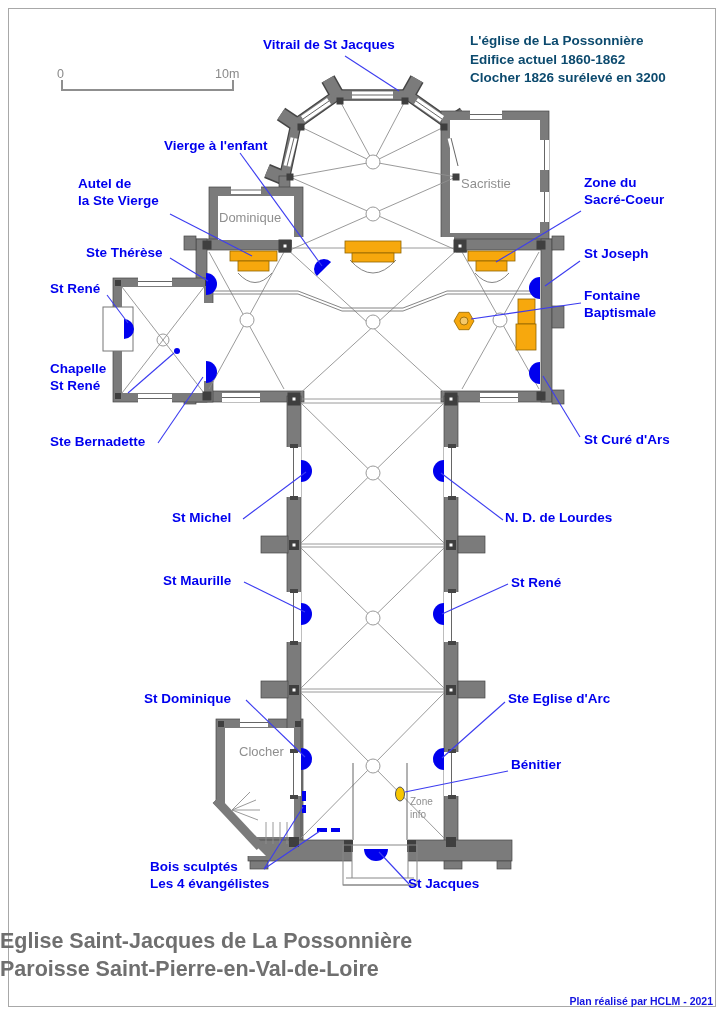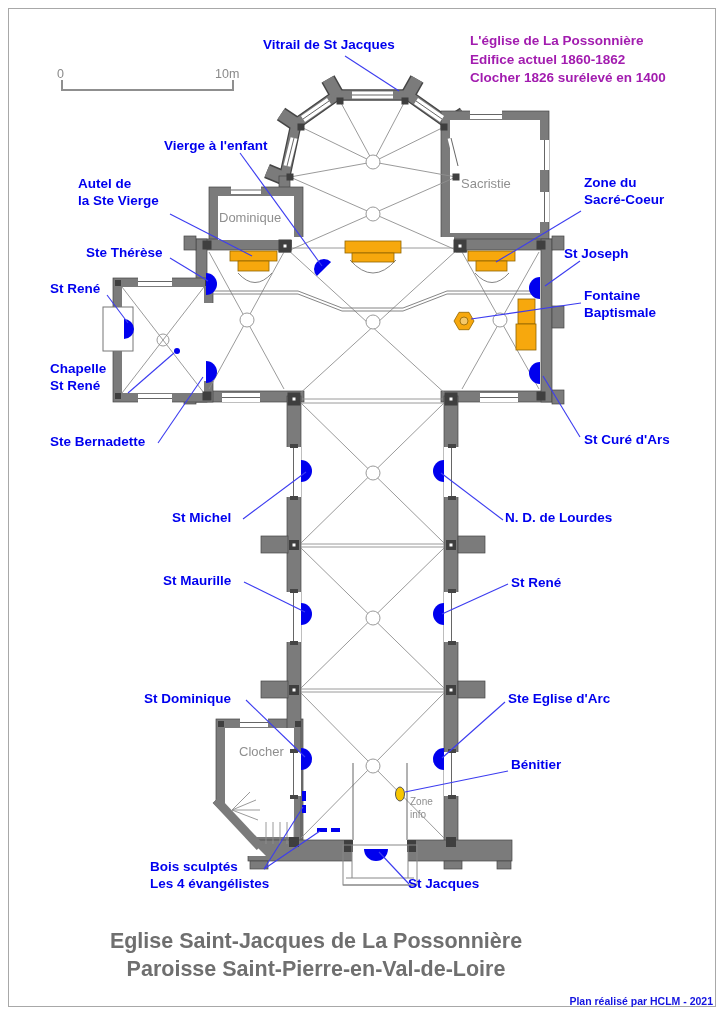--- a/index.html
+++ b/index.html
@@ -3,23 +3,23 @@
 <meta charset="utf-8">
 <style>
   html,body{margin:0;padding:0;background:#fff;}
   #page{position:relative;width:724px;height:1024px;background:#ffffff;overflow:hidden;
         font-family:"Liberation Sans", sans-serif;}
   svg{position:absolute;left:0;top:0;}
   .lbl{position:absolute;color:#0000EE;font-weight:bold;font-size:13.5px;line-height:16.5px;
        white-space:pre-line;}
   .room{position:absolute;color:#8f8f8f;font-size:13px;line-height:14px;white-space:pre-line;}
   .scalelab{position:absolute;color:#8a8a8a;font-size:12.5px;}
-  .infobox{position:absolute;left:470px;top:32px;color:#a21caf;font-weight:bold;
+  .infobox{position:absolute;left:470px;top:32px;color:#0c4a6e;font-weight:bold;
            font-size:13.5px;line-height:18.5px;}
-  .titleblock{position:absolute;left:0;top:927px;width:632px;text-align:center;
+  .titleblock{position:absolute;left:0;top:927px;width:632px;text-align:left;
               color:#6f6f6f;font-weight:bold;font-size:21.5px;line-height:28px;}
   .credit{position:absolute;right:11px;top:995px;color:#1414e0;font-weight:bold;font-size:10.5px;}
 </style>
 </head>
 <body>
 
 <div id="page">
 
 <svg width="724" height="1024" viewBox="0 0 724 1024">
 
@@ -346,35 +346,35 @@
     <path d="M409,884 L379,852"></path>
   </g>
 </svg>
 
 <div class="scalelab" style="left:57px;top:67px">0</div>
 <div class="scalelab" style="left:215px;top:67px">10m</div>
 
 <div class="infobox">
   <div>L'église de La Possonnière</div>
   <div>Edifice actuel 1860-1862</div>
-  <div>Clocher 1826 surélevé en 1400</div>
+  <div>Clocher 1826 surélevé en 3200</div>
 </div>
 
 <div class="lbl" style="left:263px;top:37px">Vitrail de St Jacques</div>
 <div class="lbl" style="left:164px;top:138px">Vierge à l'enfant</div>
 <div class="lbl" style="left:78px;top:176px">Autel de
 la Ste Vierge</div>
 <div class="lbl" style="left:86px;top:245px">Ste Thérèse</div>
 <div class="lbl" style="left:50px;top:281px">St René</div>
 <div class="lbl" style="left:50px;top:361px">Chapelle
 St René</div>
 <div class="lbl" style="left:50px;top:434px">Ste Bernadette</div>
 <div class="lbl" style="left:584px;top:175px">Zone du
 Sacré-Coeur</div>
-<div class="lbl" style="left:564px;top:246px">St Joseph</div>
+<div class="lbl" style="left:584px;top:246px">St Joseph</div>
 <div class="lbl" style="left:584px;top:288px">Fontaine
 Baptismale</div>
 <div class="lbl" style="left:584px;top:432px">St Curé d'Ars</div>
 <div class="lbl" style="left:172px;top:510px">St Michel</div>
 <div class="lbl" style="left:505px;top:510px">N. D. de Lourdes</div>
 <div class="lbl" style="left:163px;top:573px">St Maurille</div>
 <div class="lbl" style="left:511px;top:575px">St René</div>
 <div class="lbl" style="left:144px;top:691px">St Dominique</div>
 <div class="lbl" style="left:508px;top:691px">Ste Eglise d'Arc</div>
 <div class="lbl" style="left:511px;top:757px">Bénitier</div>

